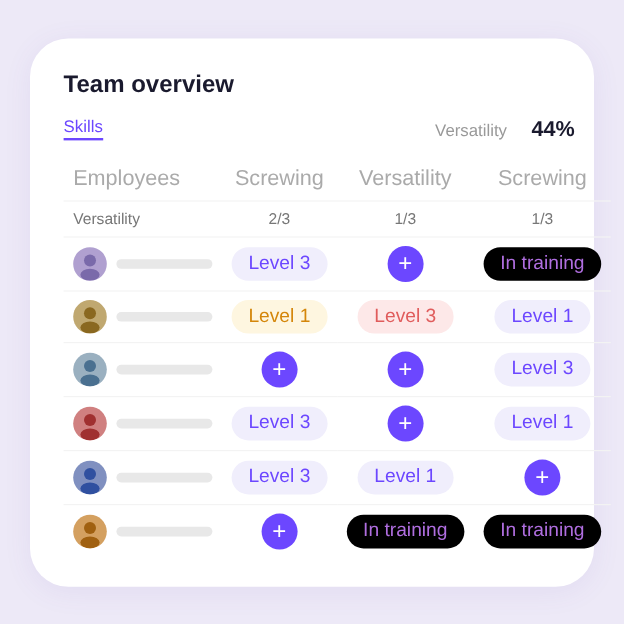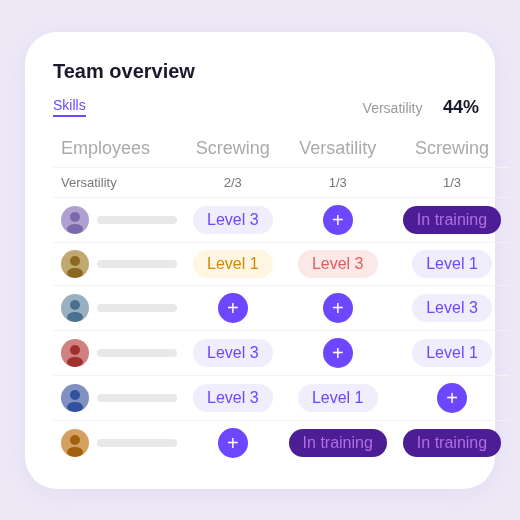--- a/index.html
+++ b/index.html
@@ -129,21 +129,21 @@
     }
     .badge-level3 {
       background: #f0eefc;
       color: #6c47ff;
     }
     .badge-level1 {
       background: #fef6e0;
       color: #d4860a;
     }
     .badge-in-training {
-      background: #4c1d95;
+      background: #000000;
       color: #b06ee0;
     }
     .badge-level3-pink {
       background: #fde8e8;
       color: #e05c5c;
     }
     .add-btn {
       width: 30px;
       height: 30px;
       border-radius: 50%;

